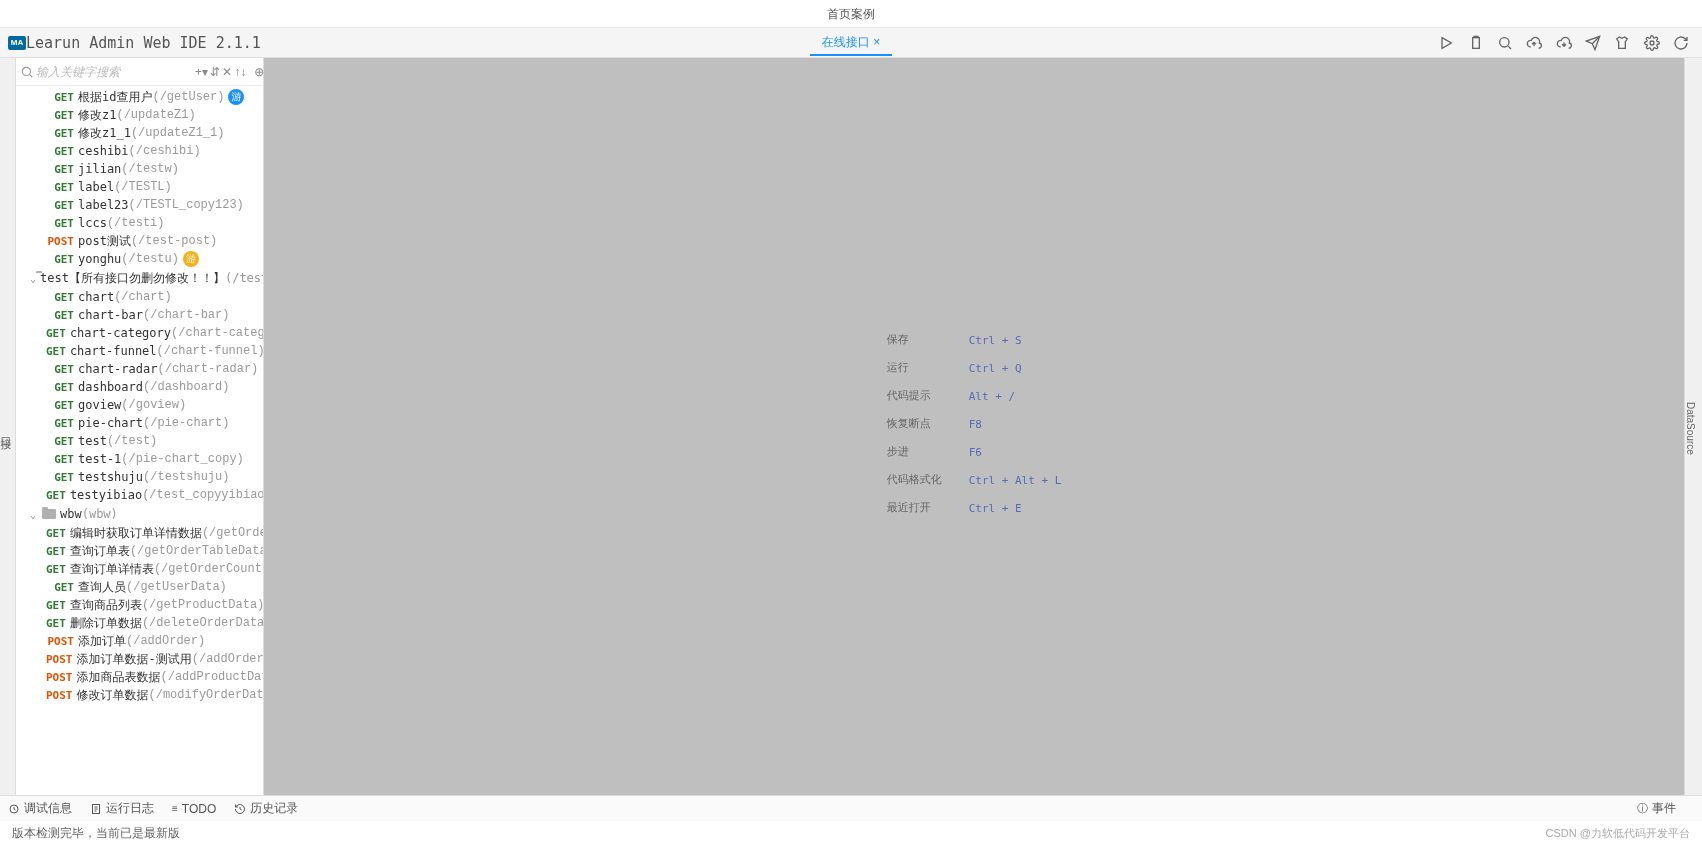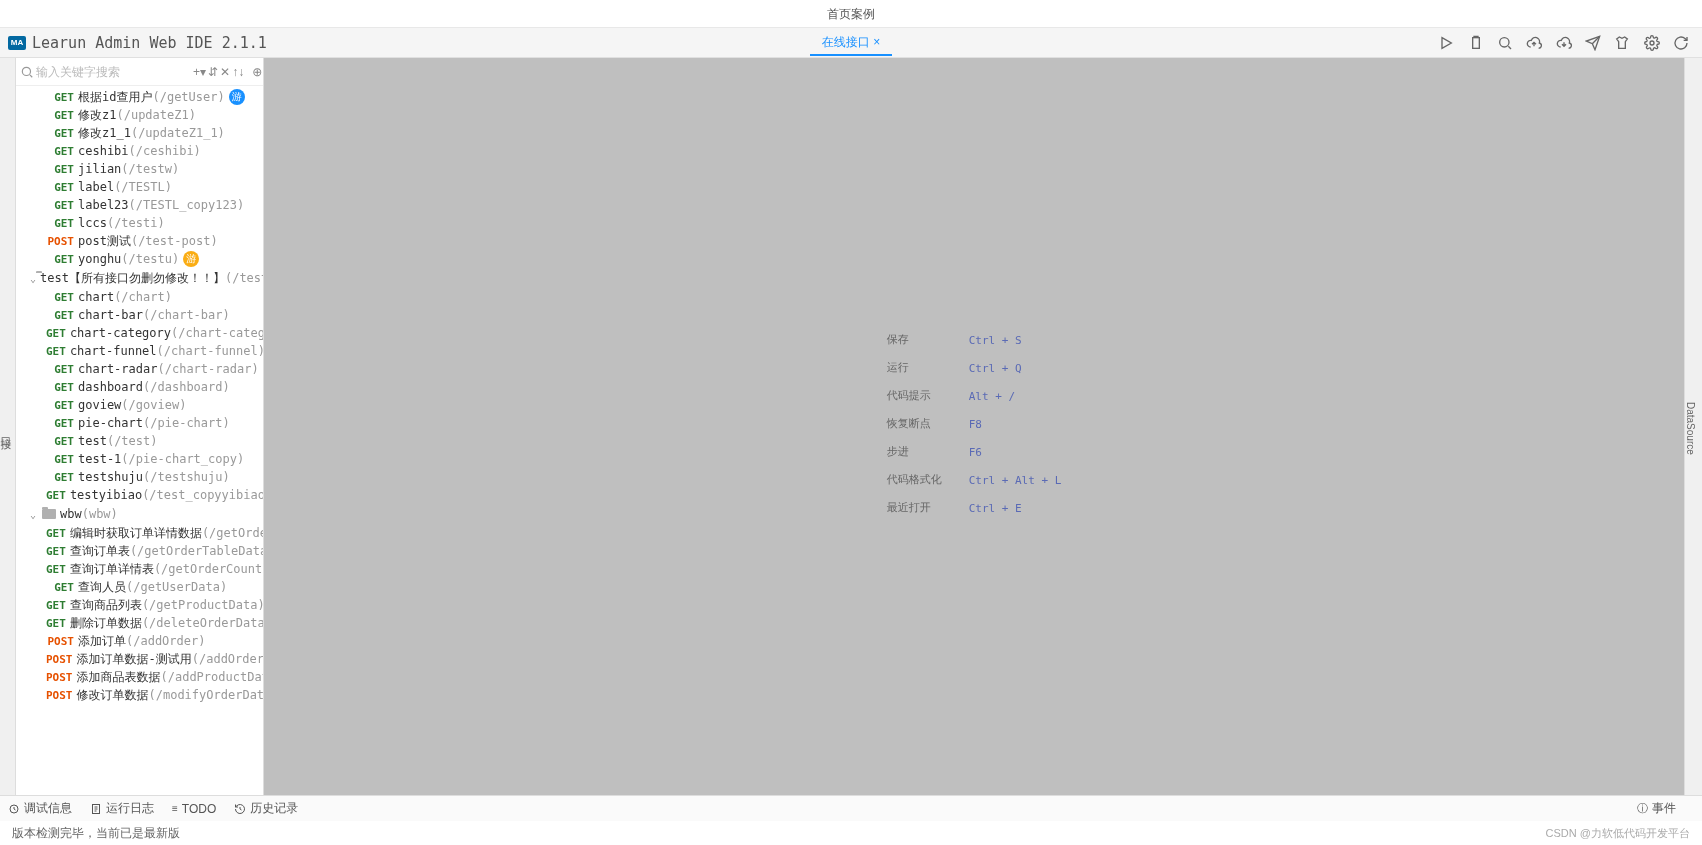--- a/index.html
+++ b/index.html
@@ -3,40 +3,40 @@
 <meta charset="utf-8">
 <style>
 * { margin: 0; padding: 0; box-sizing: border-box; }
 body { font-family: "Microsoft YaHei", -apple-system, sans-serif; font-size: 12px; color: #333; background: #fff; overflow: hidden; width: 1702px; height: 845px; }
 .top-tabs { height: 28px; display: flex; align-items: center; padding: 0 12px; border-bottom: 1px solid #e8e8e8; background: #fff; flex-direction: column; }
 .top-tabs .tab { padding: 0 12px; height: 28px; line-height: 28px; cursor: pointer; color: #555; }
 .top-tabs .tab.active { color: #1890ff; border-bottom: 2px solid #1890ff; }
 .top-tabs .spacer { flex: 1; }
 .top-tabs .right-icons span { display: inline-flex; width: 24px; height: 24px; align-items: center; justify-content: center; color: #666; cursor: pointer; }
 .title-bar { height: 30px; display: flex; align-items: center; padding: 0 8px; background: #f5f5f5; border-bottom: 1px solid #e0e0e0; }
-.title-bar .logo { width: 18px; height: 14px; background: #0369a1; color: #fff; font-size: 8px; display: flex; align-items: center; justify-content: center; margin-right: 6px; border-radius: 2px; font-weight: bold;}
+.title-bar .logo { width: 18px; height: 14px; background: #0369a1; color: #fff; font-size: 8px; display: flex; align-items: center; justify-content: center; border-radius: 2px; font-weight: bold;}
 .title-bar .title-text { font-family: Consolas, monospace; font-size: 15px; color: #555; }
 .title-bar .spacer { flex: 1; }
 .title-bar .actions span { display: inline-flex; width: 26px; height: 26px; align-items: center; justify-content: center; color: #666; cursor: pointer; }
 .main-row { display: flex; height: calc(845px - 28px - 30px - 26px - 24px); }
 .left-rail { width: 16px; background: #f0f0f0; border-right: 1px solid #ddd; writing-mode: vertical-rl; font-size: 11px; color: #666; padding-top: 4px; display:flex; flex-direction:column; gap:6px; align-items:center;}
 .left-rail span { display:block; padding:2px;}
 .sidebar { width: 248px; background: #fff; border-right: 1px solid #ddd; display: flex; flex-direction: column; }
 .search-row { height: 28px; display: flex; align-items: center; border-bottom: 1px solid #eee; padding: 0 4px; gap: 2px; }
 .search-row .search-icon { width: 16px; color: #999; display:flex; align-items:center; justify-content:center;}
-.search-row input { flex: 1; border: none; outline: none; font-size: 12px; height: 24px; color: #333; }
+.search-row input { flex: 1; border: none; outline: none; font-size: 12px; height: 24px; color: #333; font-style: italic; }
 .search-row input::placeholder { color: #bbb; }
 .search-row .si-btn { width: 18px; height: 18px; color: #888; display:inline-flex; align-items:center; justify-content:center; cursor:pointer;}
 .tree { flex: 1; overflow-y: auto; overflow-x: hidden; font-family: "Microsoft YaHei",Consolas, monospace; font-size: 12px; padding-top:2px;}
 .tree-item { height: 18px; display: flex; align-items: center; padding-left: 30px; white-space: nowrap; cursor: pointer; }
 .tree-item .method { font-weight: bold; font-size: 11px; width: 28px; text-align:right; margin-right:4px;}
 .tree-item .method.get { color: #2e7d32; }
 .tree-item .method.post { color: #e65100; }
 .tree-item .name { color: #333; }
-.tree-item .path { color: #999; }
+.tree-item .path { color: #999; font-family: Liberation Mono, monospace; }
 .tree-item .badge { width: 16px; height: 16px; border-radius: 50%; background: #1890ff; color: #fff; font-size: 10px; display: inline-flex; align-items: center; justify-content: center; margin-left: 4px; }
 .tree-item .badge.orange { background: #faad14; }
 .tree-folder { height: 20px; display: flex; align-items: center; padding-left: 14px; cursor: pointer; white-space:nowrap;}
 .tree-folder .chev { width: 12px; color: #888; font-size:10px;}
 .tree-folder .ficon { width: 14px; height: 10px; background: #b0b0b0; margin-right: 4px; border-radius:1px; position:relative;}
 .tree-folder .ficon::before{content:"";position:absolute;top:-2px;left:0;width:6px;height:2px;background:#b0b0b0;border-radius:1px 1px 0 0;}
 .tree-folder .fname { color: #333; font-weight:500;}
 .tree-folder .fpath { color: #999; }
 .editor-area { flex: 1; background: #bfbfbf; position: relative; }
 .shortcuts { position: absolute; top: 50%; left: 50%; transform: translate(-50%, -55%); }

